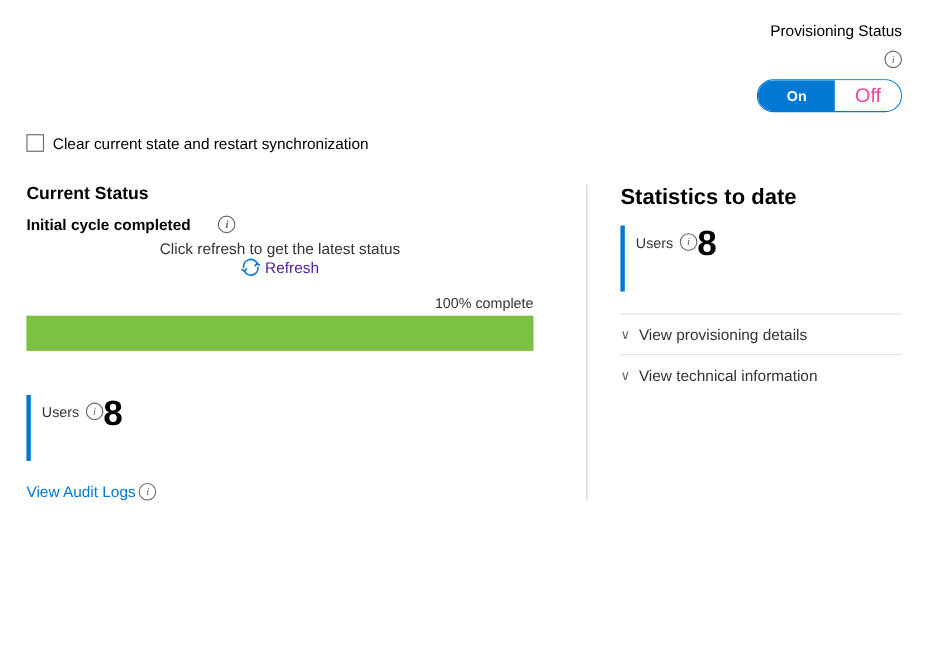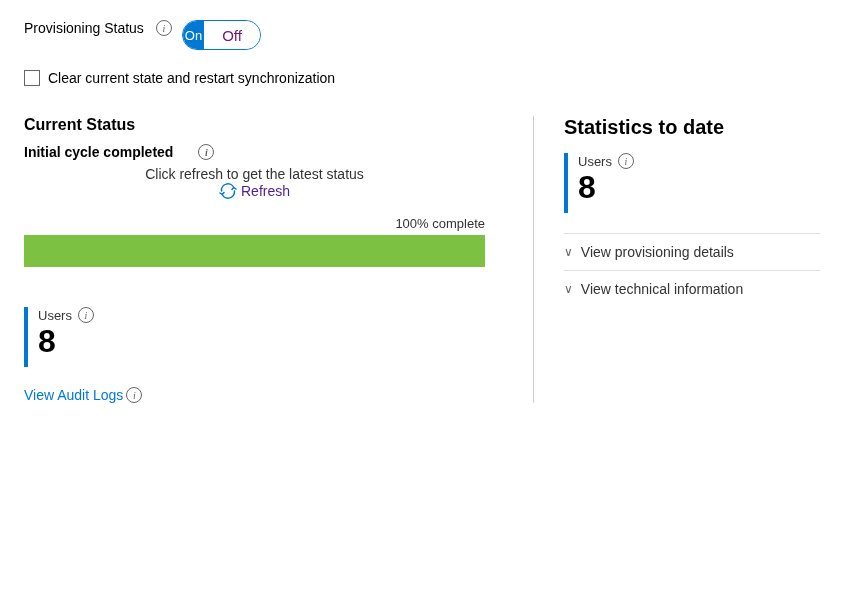--- a/index.html
+++ b/index.html
@@ -9,23 +9,24 @@
       color: #000;
       width: 844px;
       min-height: 596px;
       padding: 20px 24px;
       font-size: 14px;
     }
 
     
     .provisioning-row {
       display: flex;
-      align-items: flex-start;
+      align-items: flex-end;
       gap: 10px;
       margin-bottom: 20px;
+      flex-direction: column;
     }
     .provisioning-label {
       font-size: 14px;
       font-weight: 400;
     }
     .info-icon {
       display: inline-flex;
       align-items: center;
       justify-content: center;
       width: 16px;
@@ -42,35 +43,35 @@
     .toggle-container {
       display: flex;
       border: 1.5px solid #0078d4;
       border-radius: 20px;
       overflow: hidden;
       height: 30px;
     }
     .toggle-on {
       background: #0078d4;
       color: #fff;
-      padding: 0 2px;
+      padding: 0 26px;
       display: flex;
       align-items: center;
       font-size: 13px;
-      font-weight: 400;
+      font-weight: 700;
       cursor: pointer;
       border-radius: 18px 0 0 18px;
     }
     .toggle-off {
       background: #fff;
-      color: #701a75;
+      color: #ec4899;
       padding: 0 18px;
       display: flex;
       align-items: center;
-      font-size: 15px;
+      font-size: 18px;
       cursor: pointer;
       border-radius: 0 18px 18px 0;
     }
 
     
     .checkbox-row {
       display: flex;
       align-items: center;
       gap: 8px;
       margin-bottom: 30px;
@@ -170,21 +171,21 @@
     }
     .blue-bar {
       width: 4px;
       height: 60px;
       background: #0078d4;
       margin-right: 10px;
       flex-shrink: 0;
     }
     .users-content {
       display: flex;
-      flex-direction: column;
+      flex-direction: row;
     }
     .users-label-row {
       display: flex;
       align-items: center;
       gap: 4px;
       font-size: 13px;
       color: #333;
       margin-bottom: 2px;
     }
     .users-count {

